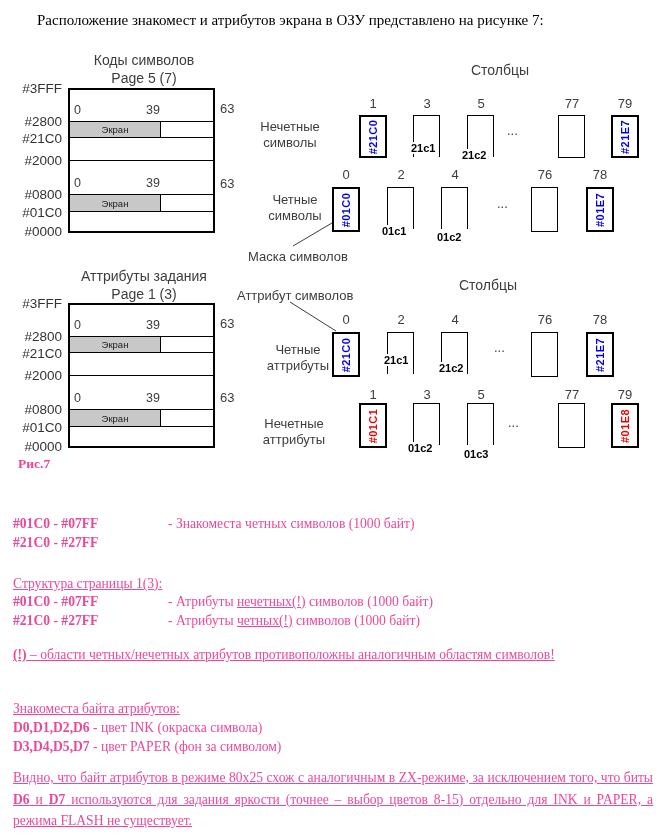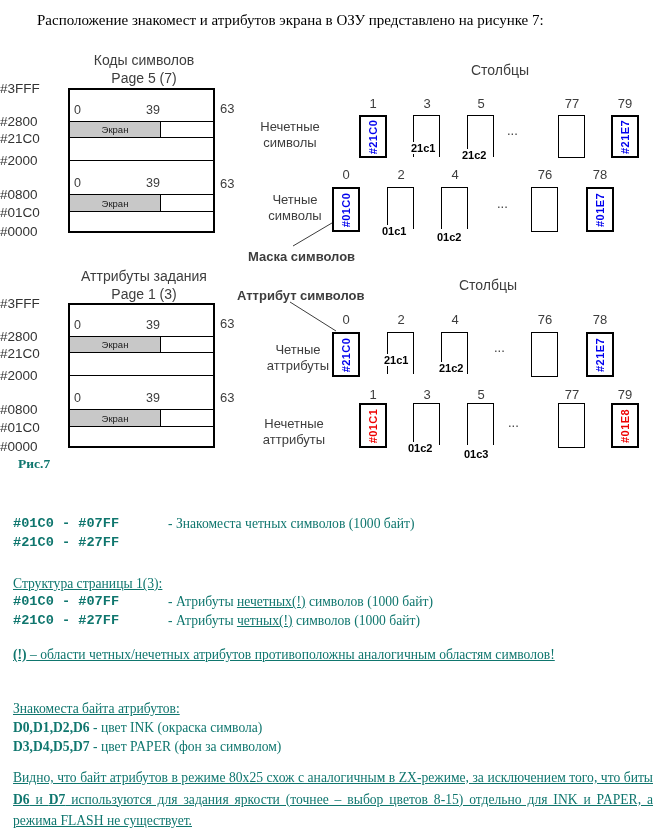--- a/index.html
+++ b/index.html
@@ -1,59 +1,59 @@
 <!DOCTYPE html>
 <html><head>
 <meta charset="utf-8">
 <style>
   * { margin:0; padding:0; box-sizing:border-box; }
   body { background:#fff; }
   .page { position:relative; width:663px; height:835px; background:#ffffff; overflow:hidden;
           font-family:"Liberation Serif", serif; color:#000; }
   .abs { position:absolute; }
   .sans { font-family:"Liberation Sans", sans-serif; color:#3d3d3d; }
-  .serif { font-family:"Liberation Serif", serif; color:#0f766e; }
+  .serif { font-family:"Liberation Serif", serif; color:#ec4899; }
 
   .intro { left:13px; top:12px; width:630px; font-size:15px;margin-left:24px; }
 
   .overlay { left:0; top:0; pointer-events:none; }
 
   
   .mm-title { width:152px; text-align:center; font-size:14px; }
   .memmap { left:68px; width:147px; height:145px; border:2px solid #000; background:#fff; }
   .memmap .band { position:absolute; left:0; width:100%; border-top:1px solid #000; border-bottom:1px solid #000; background:#fff; }
   .memmap .gfill { height:100%; width:91px; background:#c8c8c8; border-right:1px solid #000;
                    display:flex; align-items:center; justify-content:center;
                    font-family:"Liberation Sans",sans-serif; font-size:9.5px; color:#1a1a1a; }
   .memmap .hline { position:absolute; left:0; width:100%; height:0; border-top:1px solid #000; }
   .mznum { position:absolute; font-family:"Liberation Sans",sans-serif; font-size:12.5px; color:#3d3d3d; }
   .z0 { left:4px; }
   .z39 { left:60px; width:30px; text-align:right; }
-  .addr { left:0; width:62px; text-align:left; font-size:13.5px; color:#333; }
+  .addr { left:0; width:62px; text-align:right; font-size:13.5px; color:#333; }
   .n63 { left:220px; font-size:13px; }
   .caption { font-size:13.5px; font-weight:bold; }
 
   
   .cg-title { width:80px; text-align:center; font-size:14px; }
   .rowlabel { width:80px; text-align:center; font-size:13px; line-height:16px; }
   .colnum { width:28px; text-align:center; font-size:13px; }
   .vbox { position:absolute; width:28px; border:2px solid #000; background:#fff;
           display:flex; align-items:center; justify-content:center; }
   .vtext { transform:rotate(-90deg); white-space:nowrap; font-family:"Liberation Sans",sans-serif;
            font-weight:bold; font-size:11px; letter-spacing:0.4px; }
   .obox { position:absolute; width:27px; border:1.5px solid #000; border-bottom:none; background:#fff; }
   .cbox { position:absolute; width:27px; border:1.5px solid #000; background:#fff; }
   .sublabel { position:absolute; font-family:"Liberation Sans",sans-serif; font-weight:bold;
               font-size:11px; color:#000; background:#fff; padding:0 1px; }
   .dots { font-size:13px; }
-  .masklabel { font-size:13px;font-weight:bold; }
+  .masklabel { font-size:13px; }
 
   
   .sec-h { left:13px; font-size:13.6px; text-decoration:underline; }
-  .hexrange { left:13px; font-size:13.6px; font-weight:bold;font-family:Liberation Mono, monospace; }
+  .hexrange { left:13px; font-size:13.6px; font-weight:bold; }
   .rowdesc { left:168px; font-size:13.6px; }
   .bitsrow { left:13px; font-size:13.6px; }
   .bu { font-weight:normal; text-decoration:underline; }
   .jpara { left:13px; width:640px; font-size:13.6px; text-align:justify;text-decoration:underline; }
   b { font-weight:bold; }
 </style>
 </head>
 <body>
 
 <div class="page">

